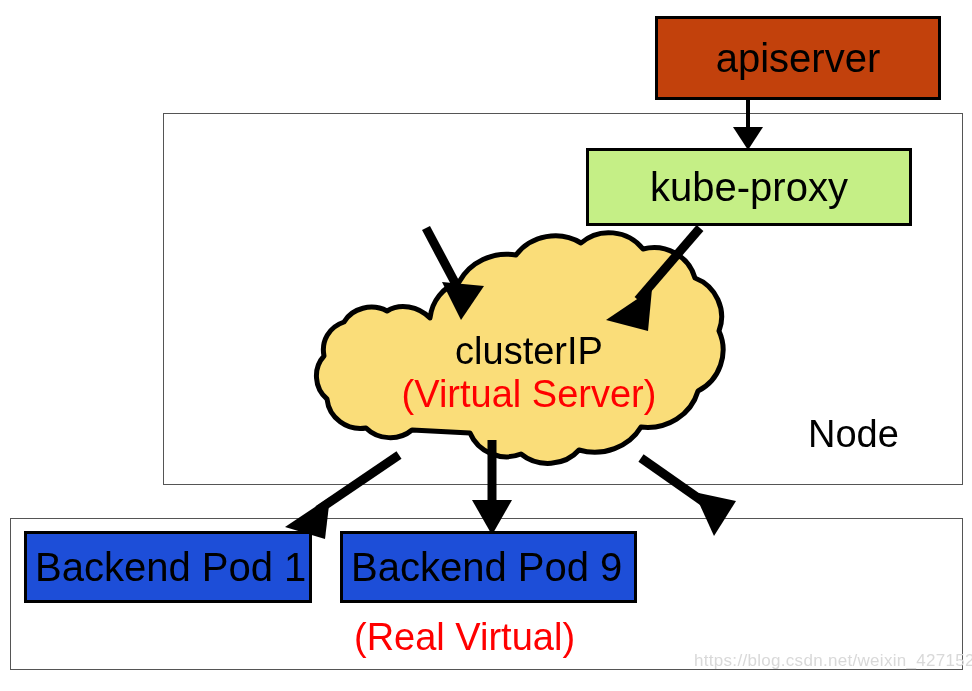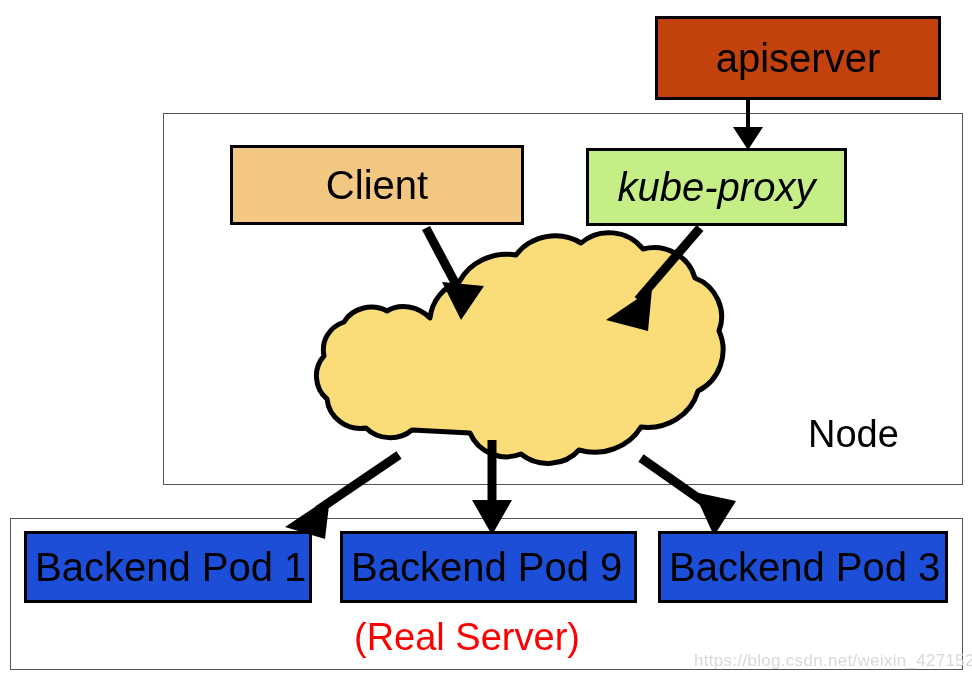--- a/index.html
+++ b/index.html
@@ -69,24 +69,23 @@
   #client-box {
     left: 230px;
     top: 145px;
     width: 294px;
     height: 80px;
     background: #f2c782;
   }
   #kubeproxy-box {
     left: 586px;
     top: 148px;
-    width: 261px;
+    width: 326px;
     height: 78px;
     background: #c5ef86;
-    font-style: italic;
   }
   .pod-box {
     top: 531px;
     height: 72px;
     background: #1d4ed8;
     justify-content: flex-start;
   }
   #pod1-box { left: 24px; width: 288px; }
   #pod2-box { left: 340px; width: 297px; }
   #pod3-box { left: 658px; width: 290px; }
@@ -204,38 +203,36 @@
     <g>
       <line x1="641" y1="458" x2="708" y2="505" stroke="#000000" stroke-width="9"></line>
       <polygon points="694,492 736,501 714,536" fill="#000000"></polygon>
     </g>
   </svg>
 
   <div class="box" id="apiserver-box">
     <span class="box-label">apiserver</span>
   </div>
 
-  <div class="box" id="client-box">
-    <span class="box-label">Client</span>
-  </div>
 
   <div class="box" id="kubeproxy-box">
     <span class="box-label">kube-proxy</span>
   </div>
 
+  <div class="cloud-text">
+    <span class="cloud-line1">clusterIP</span>
+    <span class="cloud-line2">(Virtual Server)</span>
+  </div>
 
   <div id="node-label">Node</div>
 
   <div class="box pod-box" id="pod1-box">
     <span class="pod-label">Backend Pod 1</span>
   </div>
   <div class="box pod-box" id="pod2-box">
     <span class="pod-label">Backend Pod 9</span>
   </div>
-  <div class="box pod-box" id="pod3-box">
-    <span class="pod-label">Backend Pod 3</span>
-  </div>
-
-  <div id="real-server-label">(Real Server)</div>
+
+  <div id="real-server-label">(Real Virtual)</div>
 
   <div id="watermark">https://blog.csdn.net/weixin_42715225</div>
 
 </div>
 
 </body></html>

